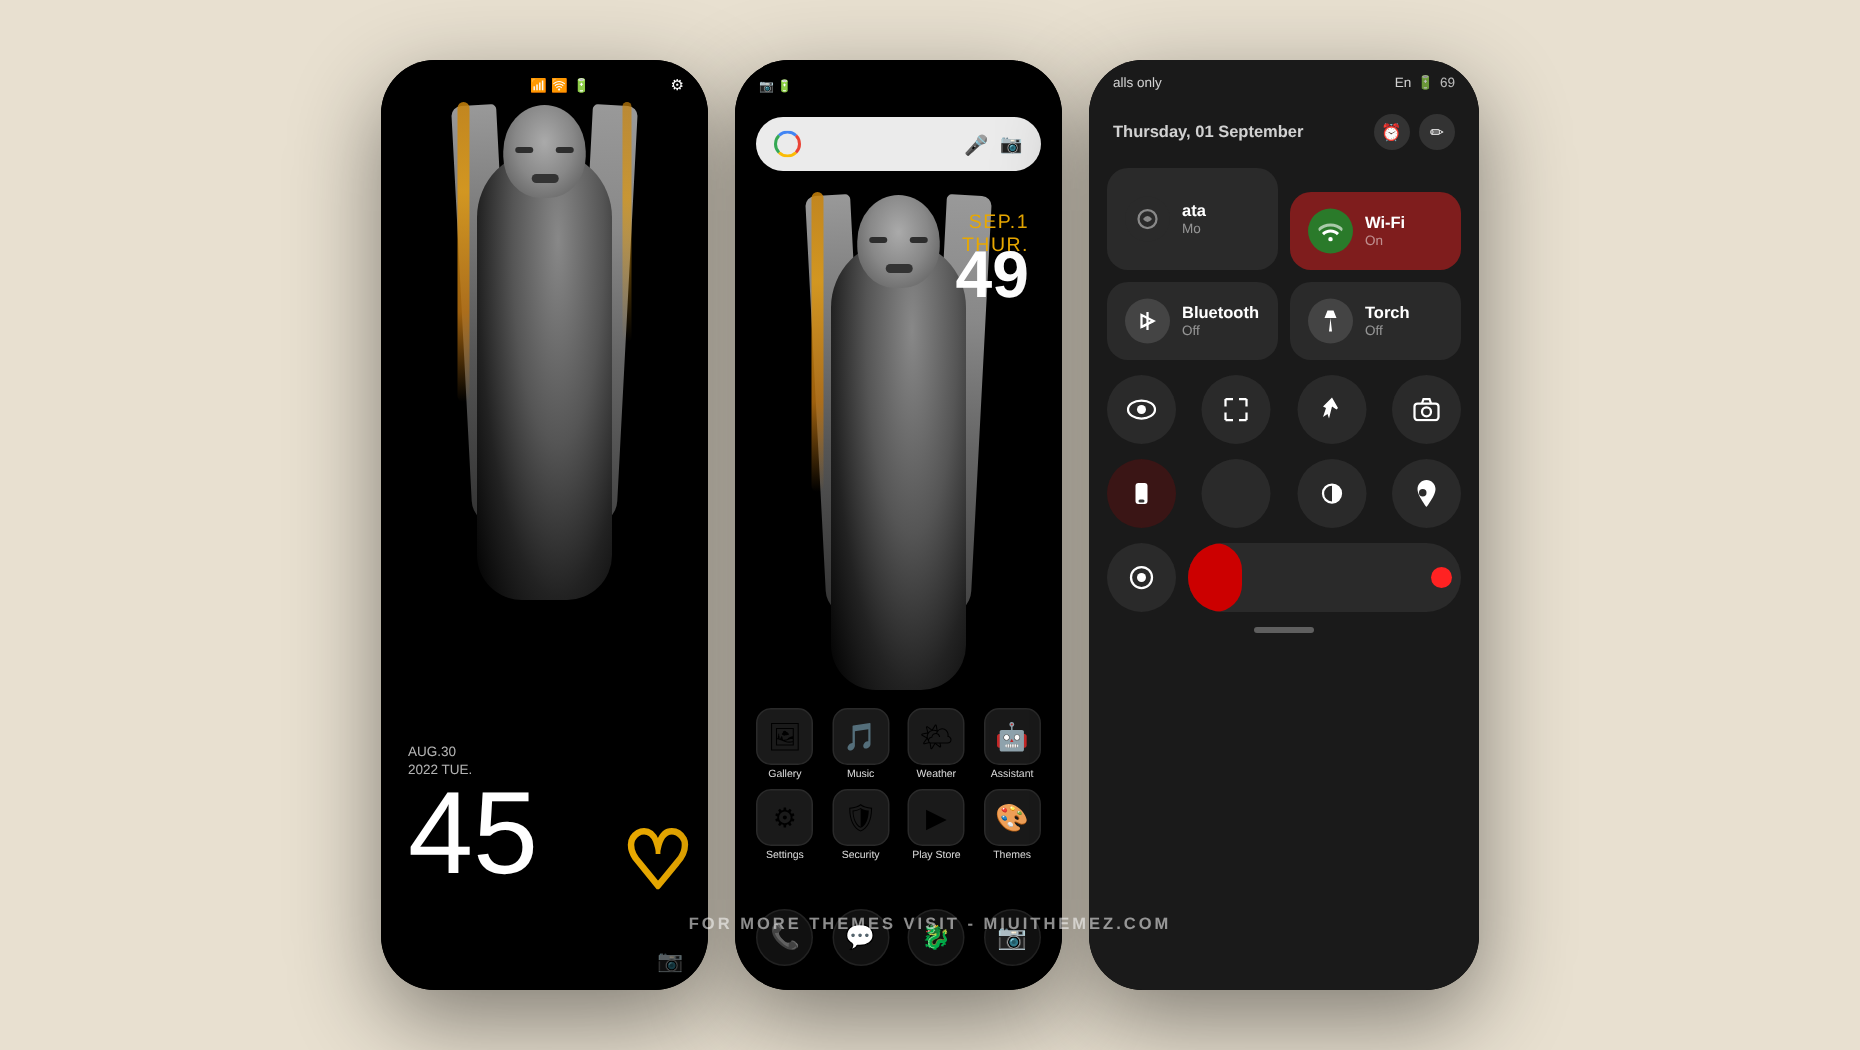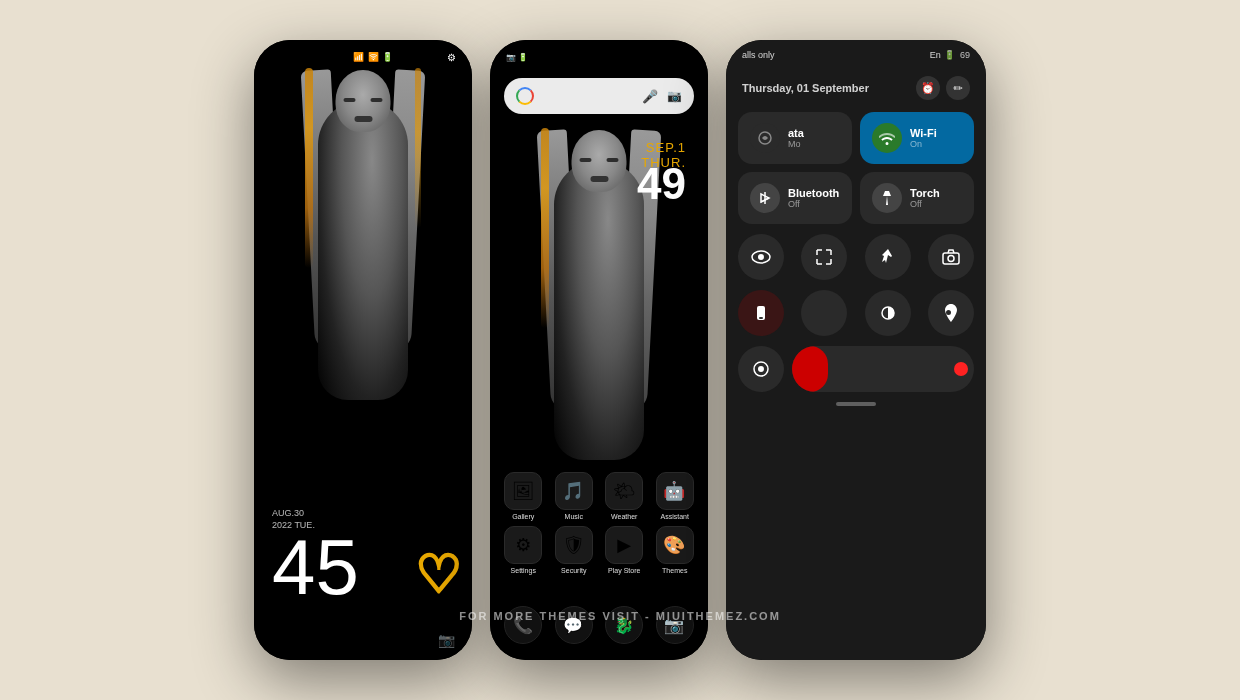--- a/index.html
+++ b/index.html
@@ -153,21 +153,21 @@
       width: 6px;
       height: 160px;
       background: linear-gradient(180deg, #c8820a 0%, #e09a10 40%, transparent 100%);
       border-radius: 4px;
       opacity: 0.7;
     }
 
     
     .phone1-clock {
       position: absolute;
-      bottom: 60px;
+      bottom: 72px;
       left: 18px;
       right: 18px;
       margin-top: 16px;
     }
 
     .phone1-date {
       color: rgba(255,255,255,0.7);
       font-size: 9px;
       line-height: 1.3;
     }
@@ -403,21 +403,22 @@
       background: #2a2a2a;
       border-radius: 14px;
       padding: 10px 12px;
       display: flex;
       align-items: center;
       gap: 8px;
       min-height: 52px;
     }
 
     .cc-toggle.active {
-      background: #0369a1;
+      background: #7f1d1d;
+      margin-top: 16px;
     }
 
     .cc-toggle-icon {
       width: 30px;
       height: 30px;
       border-radius: 50%;
       background: #444;
       display: flex;
       align-items: center;
       justify-content: center;

